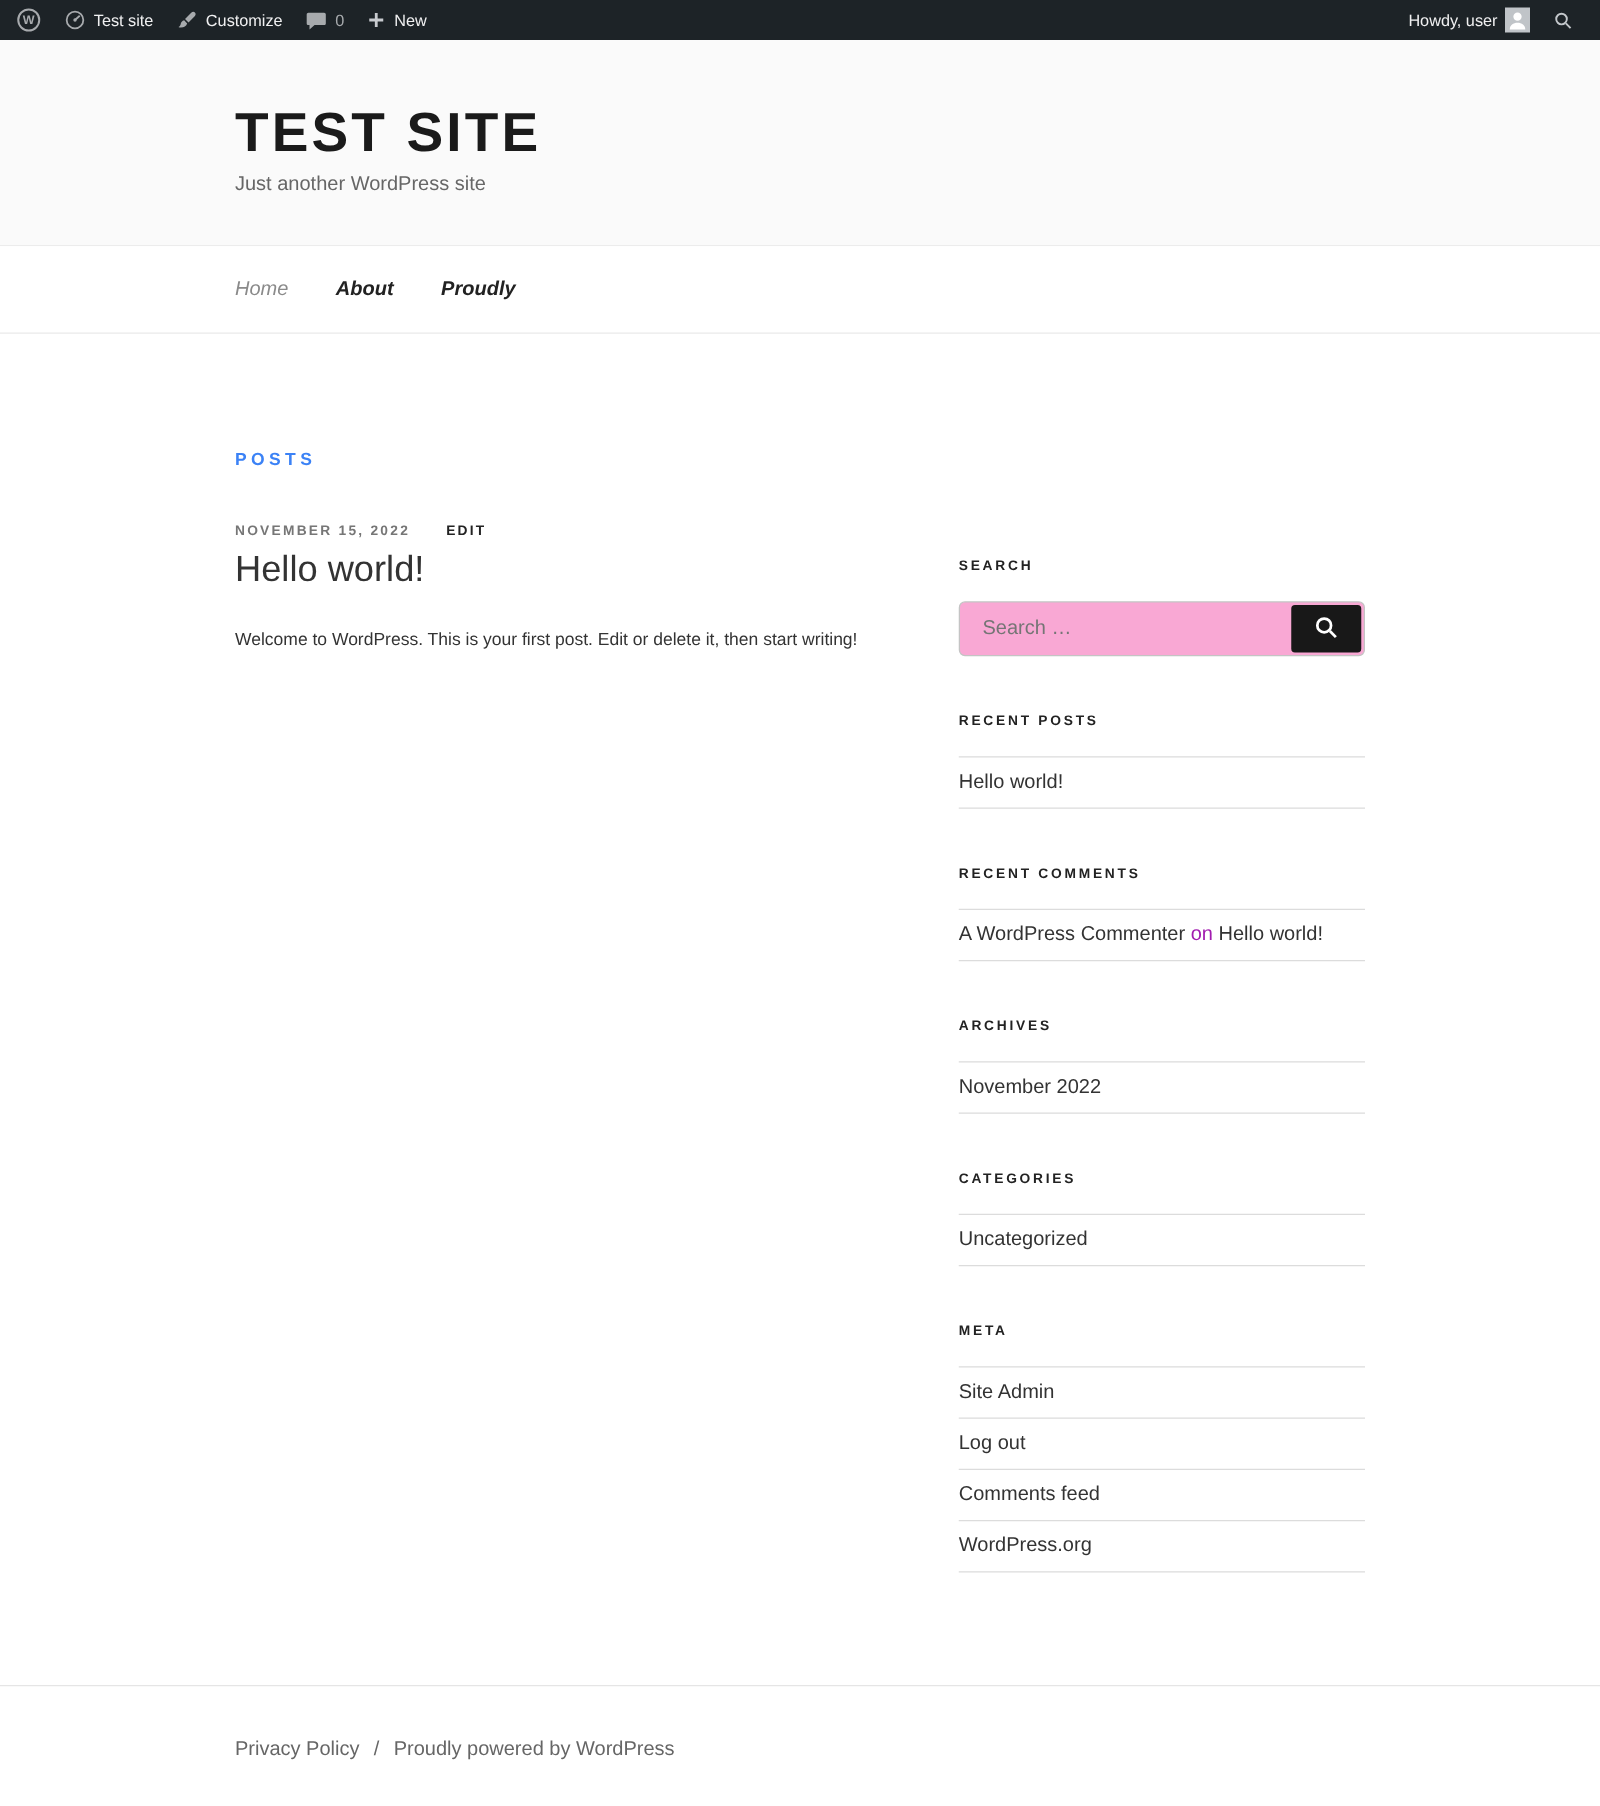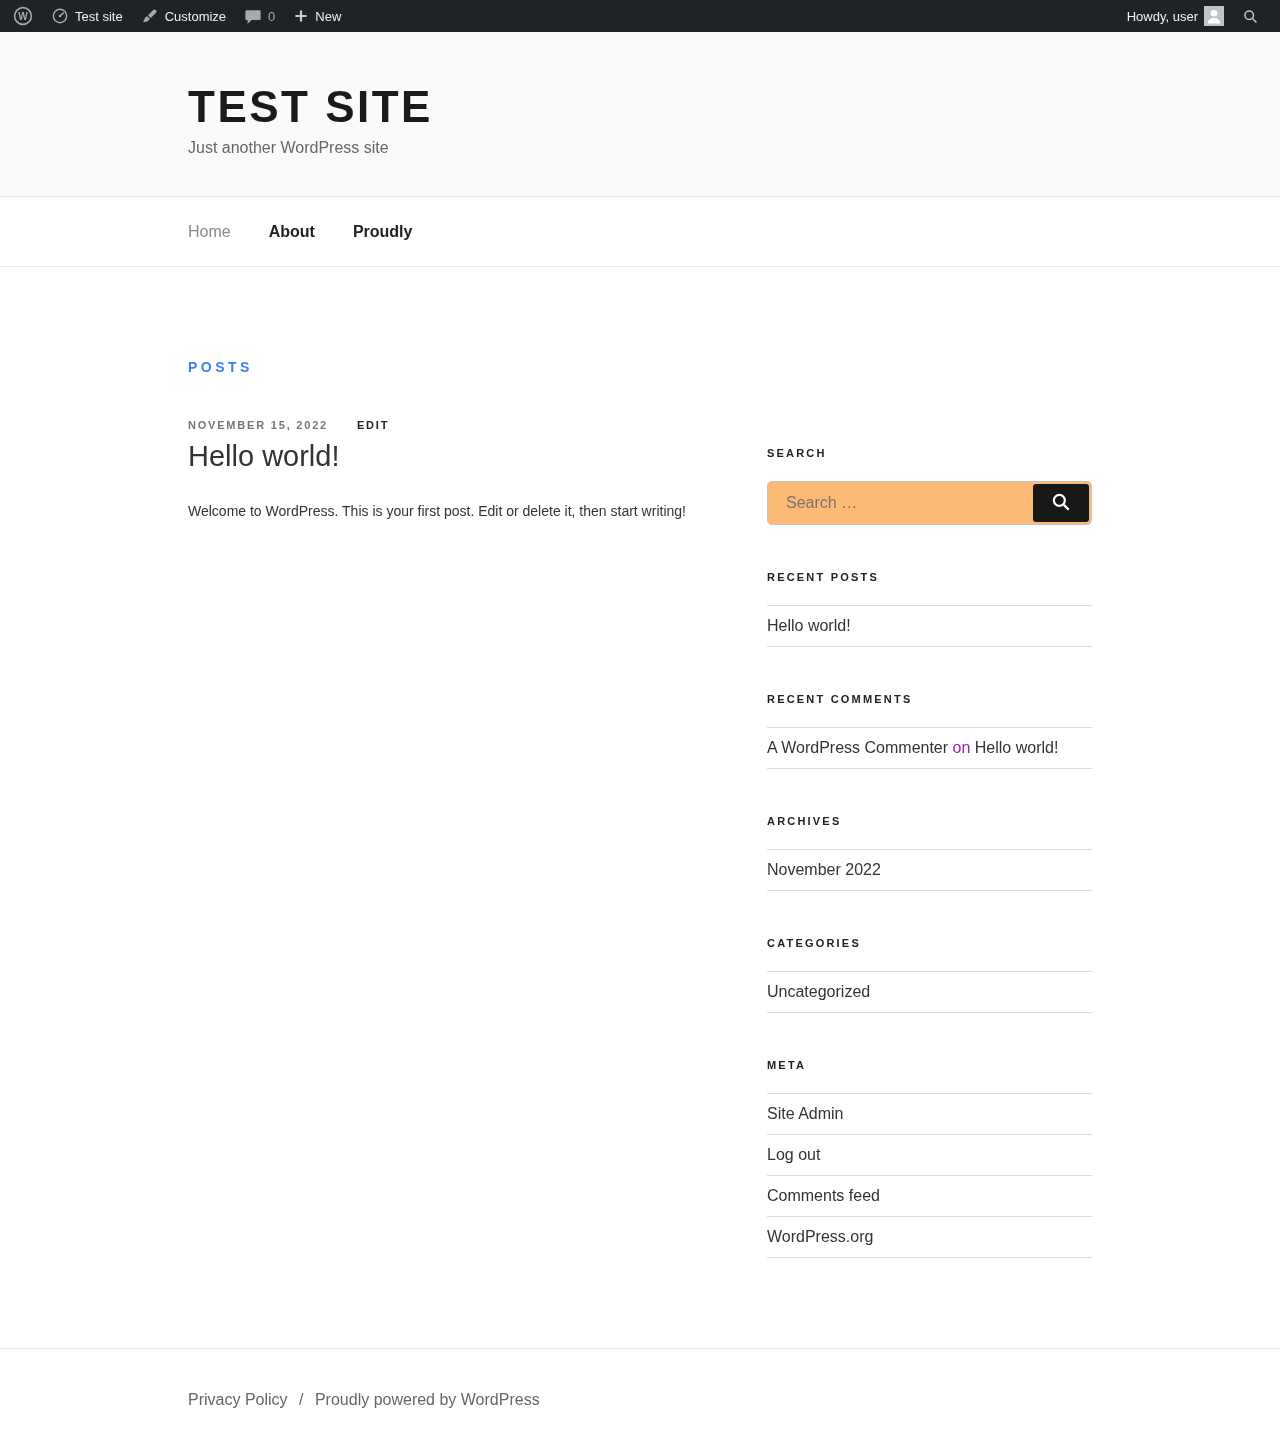--- a/index.html
+++ b/index.html
@@ -39,21 +39,21 @@
   }
   .site-title {
     margin: 0; font-size: 44px; font-weight: 800; letter-spacing: 2.5px;
     color: #1a1a1a;
   }
   .site-tagline { margin: 7px 0 0; font-size: 16px; color: #666; }
 
   
   .main-nav { height: 70px; background: #fff; border-bottom: 1px solid #eaeaea; }
   .main-nav .container { display: flex; align-items: center; height: 100%; gap: 38px; }
-  .nav-link { font-size: 16px; font-weight: 700; color: #222; }
+  .nav-link { font-size: 16px; font-weight: 700; color: #222; font-style: italic; }
   .nav-link.current { color: #8a8a8a; font-weight: 400; }
 
   
   .site-content { padding-top: 92px; min-height: 1081px; }
   .page-title {
     margin: 0 0 44px; font-size: 14px; font-weight: 700;
     letter-spacing: 3.5px; color: #3b82f6;
   }
   .content-row { display: flex; justify-content: space-between; align-items: flex-start; }
   .posts-col { width: 515px; }
@@ -67,21 +67,21 @@
 
   
   .widget { margin-bottom: 46px; }
   .widget-title {
     margin: 0 0 22px; font-size: 11px; font-weight: 700;
     letter-spacing: 2.2px; color: #222;
   }
   .search-form { position: relative; }
   .search-input {
     width: 100%; height: 44px; border: 1px solid #c4c4c4; border-radius: 5px;
-    padding: 0 70px 0 18px; font-size: 16px; color: #333; background: #fdba74;
+    padding: 0 70px 0 18px; font-size: 16px; color: #333; background: #f9a8d4;
     font-family: "Liberation Sans", sans-serif; outline: none;
   }
   .search-input::placeholder { color: #757575; opacity: 1; }
   .search-button {
     position: absolute; top: 3px; right: 3px; width: 56px; height: 38px;
     background: #181818; border: none; border-radius: 3px; cursor: pointer;
     display: flex; align-items: center; justify-content: center;
   }
   .widget-list { list-style: none; margin: 0; padding: 0; border-top: 1px solid #dcdcdc; }
   .widget-list li { border-bottom: 1px solid #dcdcdc; padding: 11px 0; font-size: 16px; color: #333; }

